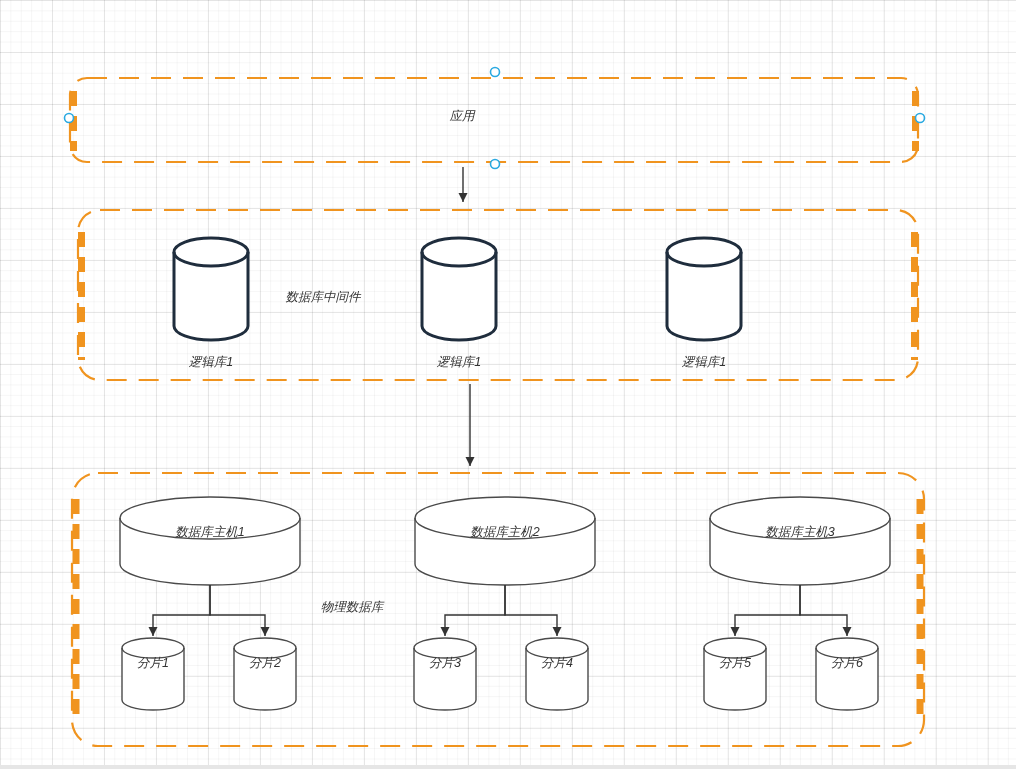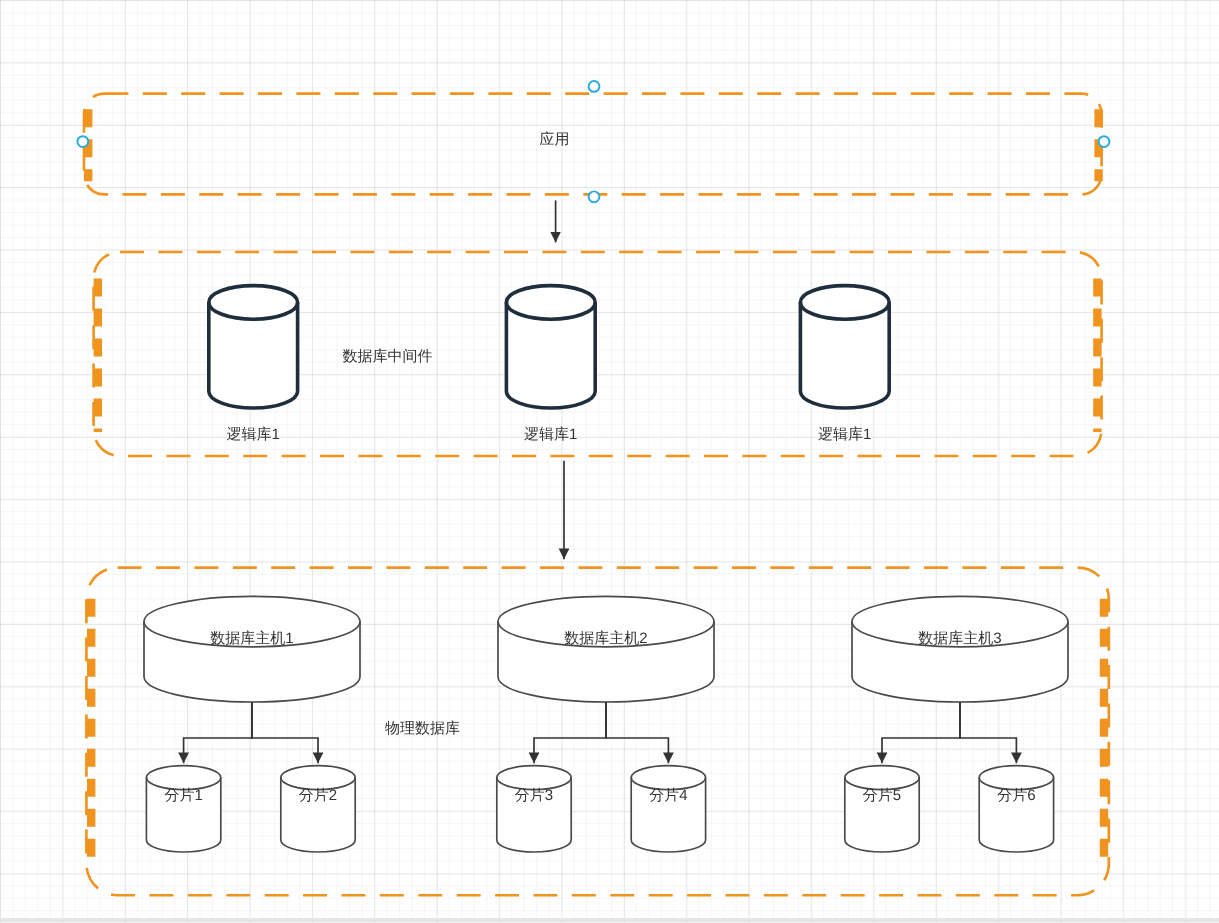--- a/index.html
+++ b/index.html
@@ -4,20 +4,21 @@
 <style>
   html,body{margin:0;padding:0;background:#f3f3f3;font-family:"Liberation Sans","DejaVu Sans",sans-serif;}
   .canvas{
     position:relative;width:1016px;height:769px;overflow:hidden;background:#ffffff;
     background-image:
       linear-gradient(rgba(0,0,0,0.075) 1px, transparent 1px),
       linear-gradient(90deg, rgba(0,0,0,0.075) 1px, transparent 1px),
       linear-gradient(rgba(0,0,0,0.035) 1px, transparent 1px),
       linear-gradient(90deg, rgba(0,0,0,0.035) 1px, transparent 1px);
     background-size:52px 52px,52px 52px,10.4px 10.4px,10.4px 10.4px;
+    font-style:italic;
   }
   .canvas svg{position:absolute;left:0;top:0;}
   .page-edge{position:absolute;left:0;bottom:0;width:100%;height:4px;background:#e6e6e6;}
   text{font-size:12.5px;fill:#333333;text-anchor:middle;}
   .container-rect{fill:none;stroke:#F0941F;stroke-width:2.2;stroke-dasharray:20 12;}
   .container-side{fill:none;stroke:#F0941F;stroke-width:7;stroke-dasharray:15 10;}
   .cyl-dark{fill:#ffffff;stroke:#1F2D3D;stroke-width:3;stroke-linejoin:round;}
   .cyl-dark-rim{fill:none;stroke:#1F2D3D;stroke-width:3;}
   .cyl{fill:#ffffff;stroke:#4A4A4A;stroke-width:1.4;stroke-linejoin:round;}
   .cyl-rim{fill:none;stroke:#4A4A4A;stroke-width:1.4;}

